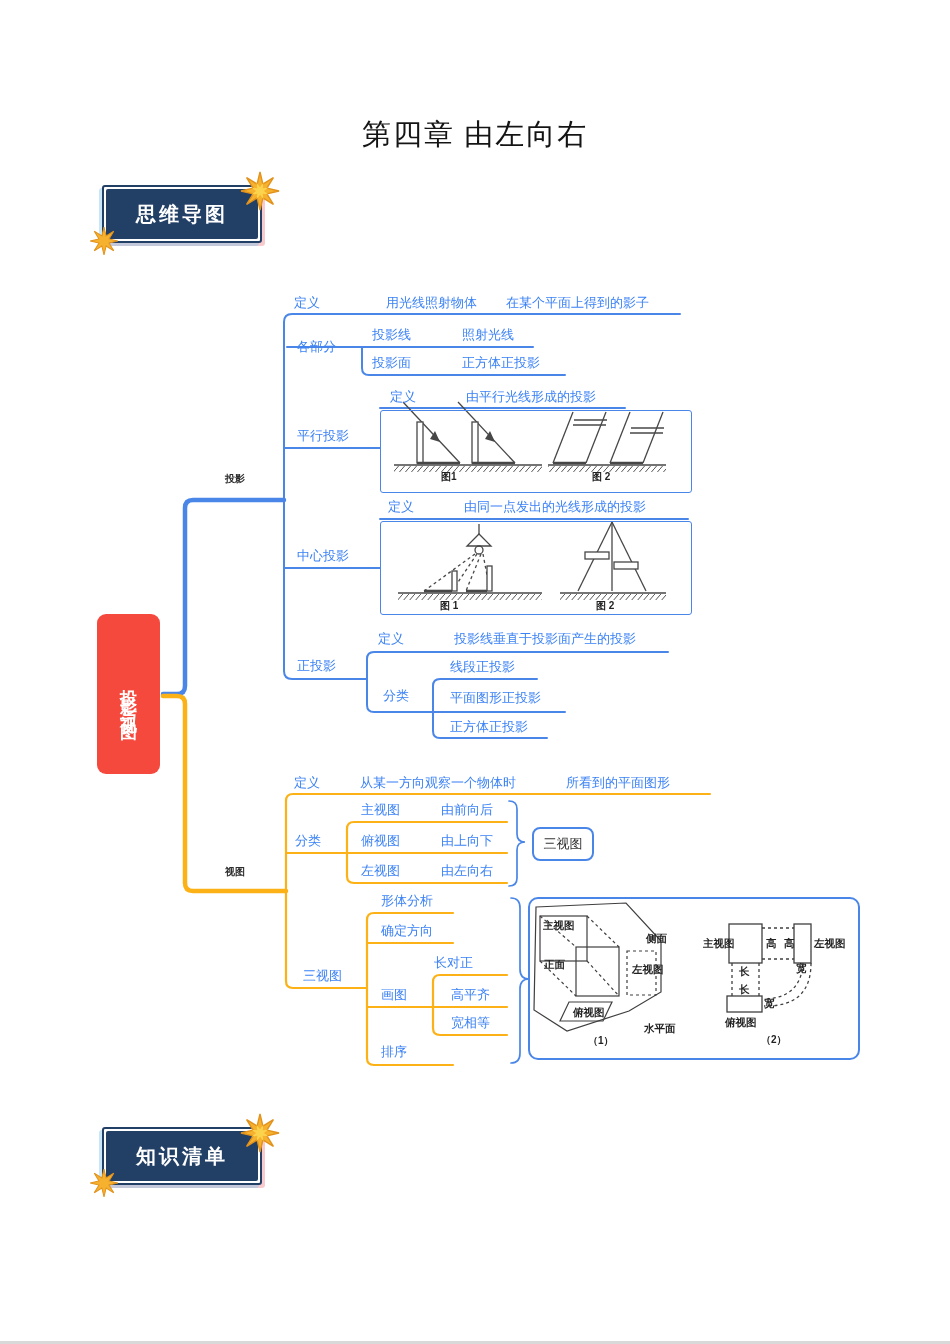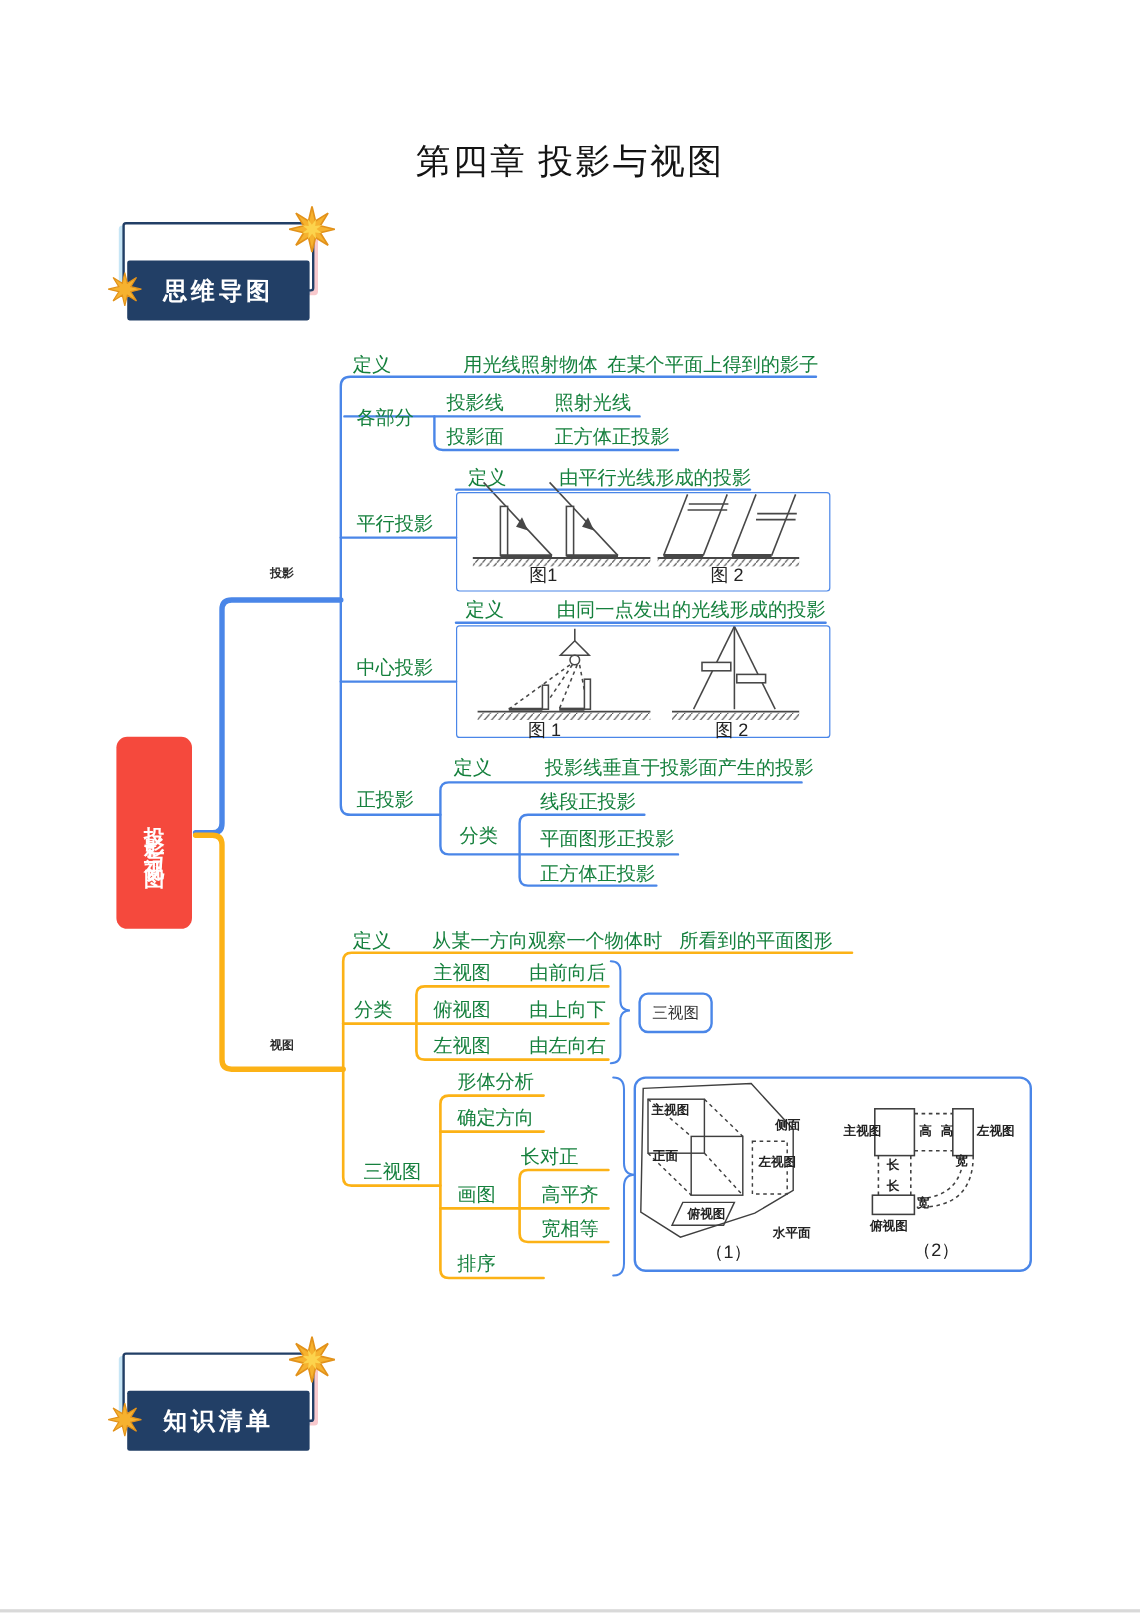--- a/index.html
+++ b/index.html
@@ -4,45 +4,45 @@
 <style>
   html,body{margin:0;padding:0;background:#ffffff;}
   .page{position:relative;width:950px;height:1344px;background:#ffffff;overflow:hidden;
         font-family:"Liberation Sans","DejaVu Sans",sans-serif;}
   .title{position:absolute;left:0;right:0;top:115px;text-align:center;
          font-family:"Liberation Serif","DejaVu Serif",serif;font-size:29px;color:#141414;letter-spacing:2px;}
   
   .badge{position:absolute;width:152px;height:50px;border:2px solid #223f66;background:#fff;padding:2px;border-radius:3px;
          box-shadow:-3px 3px 0 rgba(130,200,235,.45),3px 3px 0 rgba(238,120,130,.40);}
   .badge-inner{height:100%;background:#223f66;border-radius:2px;display:flex;align-items:center;justify-content:center;
-         color:#fff;font-size:20px;font-weight:700;letter-spacing:3px;margin-top:28px;}
+         color:#fff;font-size:20px;font-weight:700;letter-spacing:3px;}
   .star{position:absolute;}
   
   .root{position:absolute;left:97px;top:614px;width:63px;height:160px;background:#f5493d;border-radius:9px;
         display:flex;align-items:center;justify-content:center;color:#fff;font-size:17px;font-weight:700;
         writing-mode:vertical-rl;letter-spacing:9px;text-indent:6px;z-index:3;}
   
-  .lbl{position:absolute;font-size:16px;color:#15803d;line-height:1.15;white-space:nowrap;z-index:4;}
+  .lbl{position:absolute;font-size:13px;color:#3b82f6;line-height:1.15;white-space:nowrap;z-index:4;}
   .lbl-b{font-weight:700;font-size:10px;color:#2e2e2e;}
-  .cap{position:absolute;font-size:15px;font-weight:400;color:#222;white-space:nowrap;z-index:4;}
+  .cap{position:absolute;font-size:10px;font-weight:700;color:#222;white-space:nowrap;z-index:4;}
   .sk{position:absolute;font-size:10.5px;font-weight:700;color:#222;white-space:nowrap;z-index:4;line-height:1;}
   
   .imgbox{position:absolute;border:1.6px solid #4a86e8;border-radius:3px;z-index:2;}
   .bigbox{position:absolute;border:2px solid #4a86e8;border-radius:10px;z-index:2;}
   .tsvbox{position:absolute;left:532px;top:827px;width:58px;height:30px;border:2px solid #4a86e8;border-radius:8px;
           display:flex;align-items:center;justify-content:center;font-size:13px;color:#333;z-index:4;background:#fff;}
   svg.map{position:absolute;left:0;top:0;z-index:1;}
   .pagefoot{position:absolute;left:0;right:0;bottom:0;height:3px;background:#d9d9d9;}
 </style>
 </head>
 <body>
 
 <div class="page">
 
-  <div class="title">第四章 投影与视图</div>
+  <div class="title">第四章 由左向右</div>
 
   <div class="badge" style="left:102px;top:185px">
     <div class="badge-inner">思维导图</div>
     <svg class="star" style="right:-22px;top:-18px" width="44" height="44" viewBox="-22 -22 44 44">
       <polygon points="0,-19 2.9,-6.9 13.4,-13.4 6.9,-2.9 19,0 6.9,2.9 13.4,13.4 2.9,6.9 0,19 -2.9,6.9 -13.4,13.4 -6.9,2.9 -19,0 -6.9,-2.9 -13.4,-13.4 -2.9,-6.9" fill="#f6b22f" stroke="#e2921b" stroke-width="1.4"></polygon>
       <polygon points="0,-9 1.5,-3.5 6.5,-6.5 3.5,-1.5 9,0 3.5,1.5 6.5,6.5 1.5,3.5 0,9 -1.5,3.5 -6.5,6.5 -3.5,1.5 -9,0 -3.5,-1.5 -6.5,-6.5 -1.5,-3.5" fill="#fcd34d" transform="rotate(22)"></polygon>
     </svg>
     <svg class="star" style="left:-16px;bottom:-16px" width="32" height="32" viewBox="-22 -22 44 44">
       <polygon points="0,-19 2.9,-6.9 13.4,-13.4 6.9,-2.9 19,0 6.9,2.9 13.4,13.4 2.9,6.9 0,19 -2.9,6.9 -13.4,13.4 -6.9,2.9 -19,0 -6.9,-2.9 -13.4,-13.4 -2.9,-6.9" fill="#f6b22f" stroke="#e2921b" stroke-width="1.4"></polygon>
     </svg>

